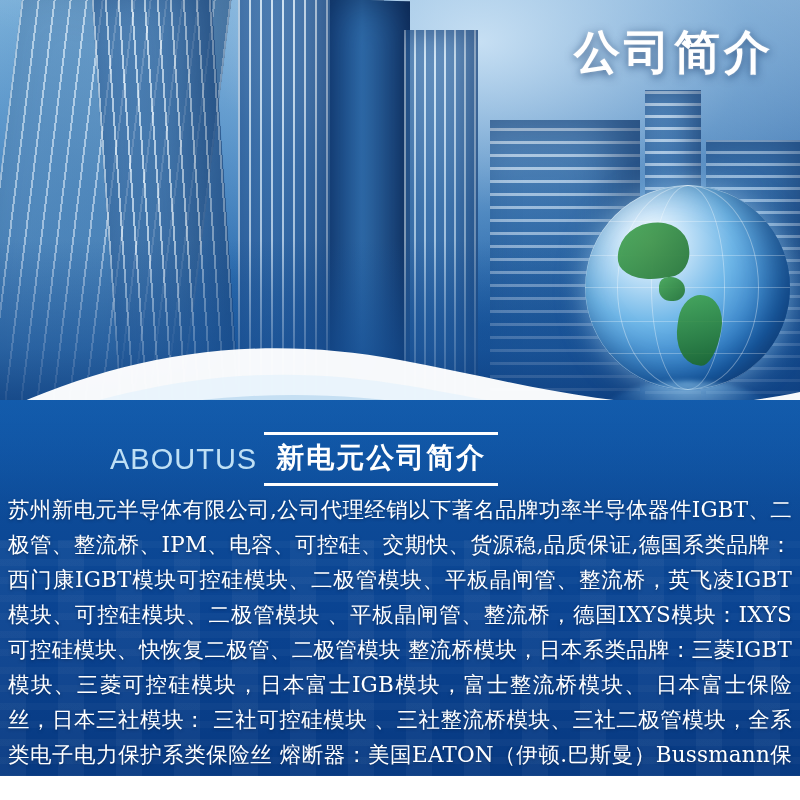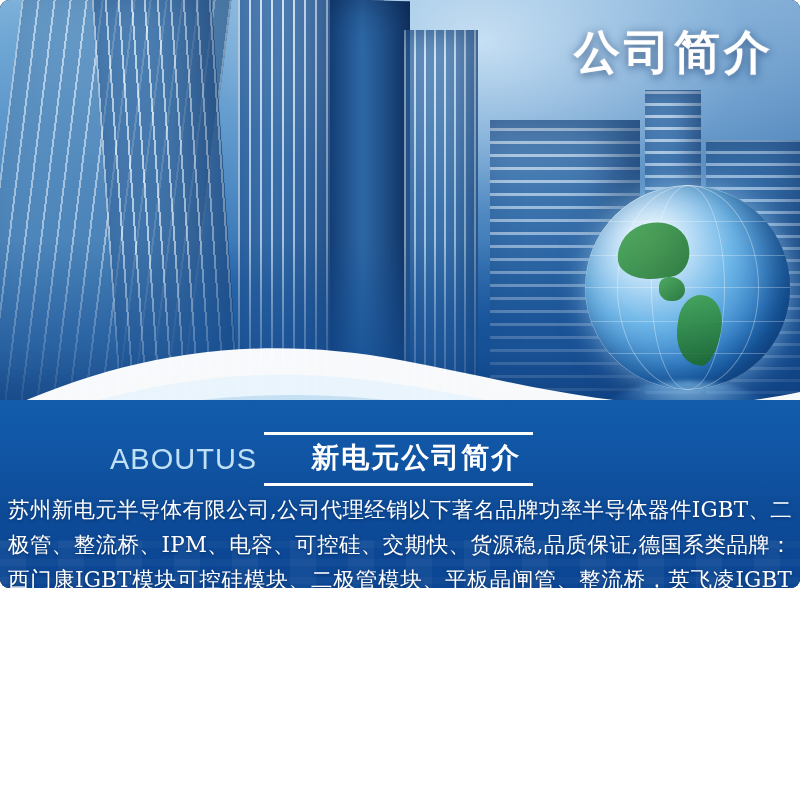--- a/index.html
+++ b/index.html
@@ -9,24 +9,23 @@
   body {
     width: 800px;
     height: 800px;
     overflow: hidden;
     font-family: "Liberation Serif", serif;
     background: #ffffff;
   }
   .page {
     position: relative;
     width: 800px;
-    height: 588px;
+    height: 776px;
     overflow: hidden;
     background: #000000;
-    border-radius: 9px;
   }
 
   
   .hero {
     position: absolute;
     left: 0; top: 0;
     width: 800px;
     height: 420px;
     overflow: hidden;
     background:
@@ -242,21 +241,20 @@
     padding: 4px 12px 6px 12px;
     border-top: 3px solid #ffffff;
     border-bottom: 3px solid #ffffff;
   }
   .heading .cn {
     font-family: "DejaVu Serif", "Liberation Serif", serif;
     font-size: 28px;
     font-weight: bold;
     letter-spacing: 2px;
     color: #ffffff;
-    margin-left: 35px;
   }
 
   
   .para {
     position: absolute;
     left: 8px; top: 492px;
     width: 784px;
     color: #ffffff;
     font-family: "DejaVu Serif", "Liberation Serif", serif;
     font-size: 21.5px;

